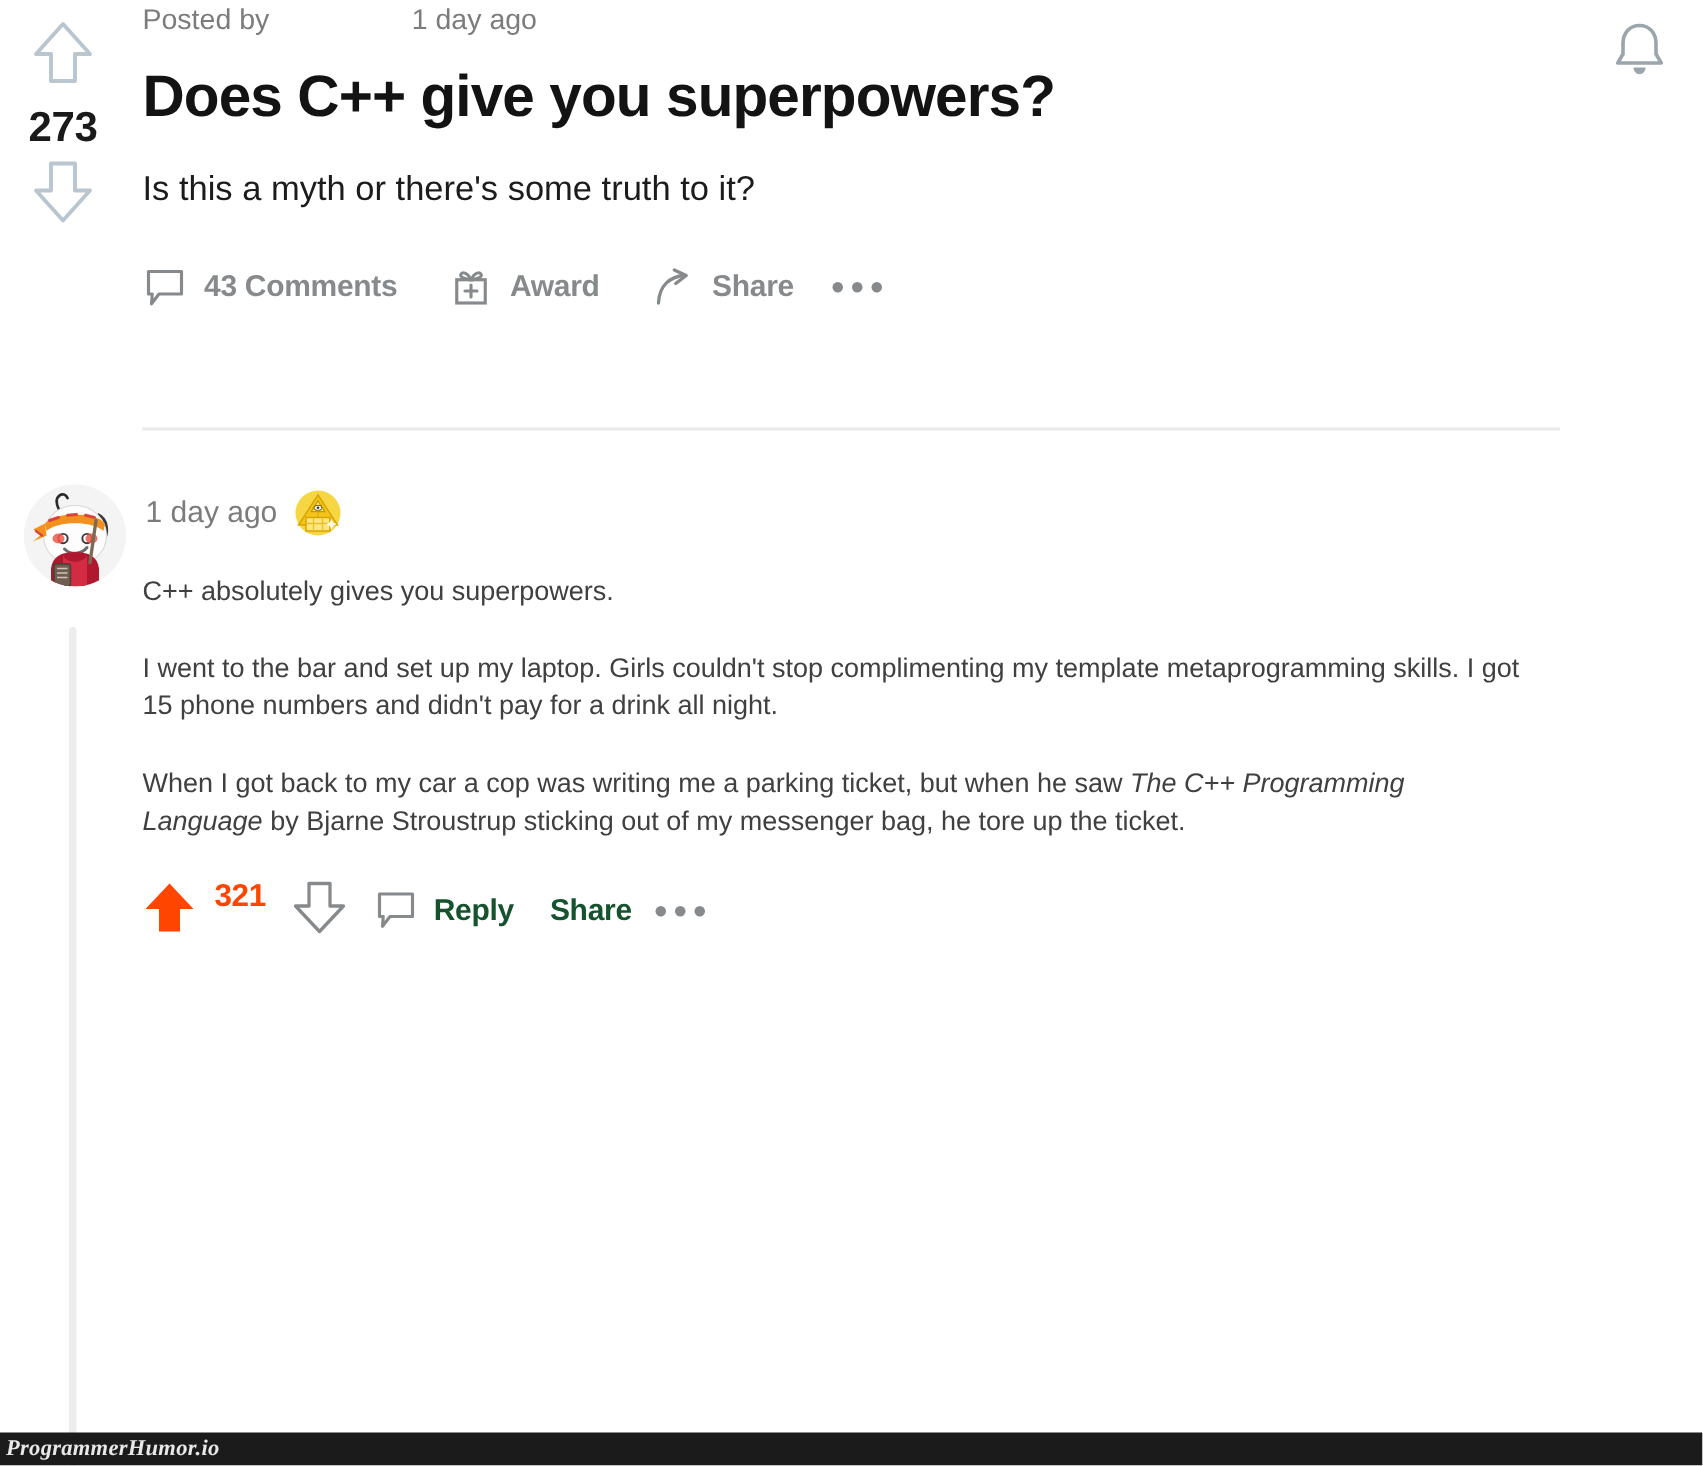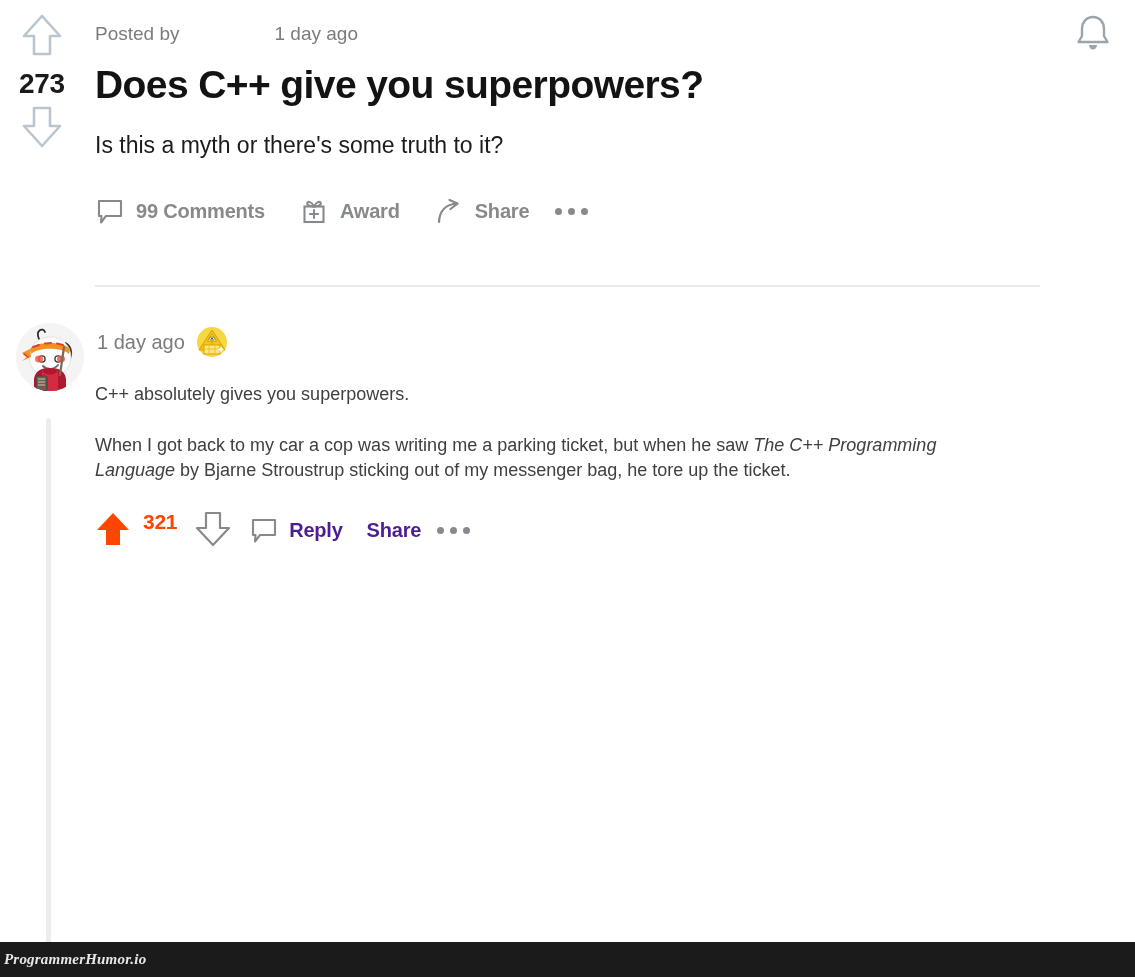--- a/index.html
+++ b/index.html
@@ -47,21 +47,21 @@
   
   #bell-icon {
     position: absolute;
     right: 22px;
     top: 12px;
   }
 
   
   #post-main {
     margin-left: 95px;
-    padding-top: 24px;
+    padding-top: 4px;
     padding-right: 90px;
   }
   #post-meta {
     font-size: 19px;
     color: #7c7c7c;
     line-height: 1;
     display: flex;
     align-items: baseline;
     white-space: pre;
   }
@@ -195,37 +195,37 @@
   #comment-score {
     font-size: 21px;
     font-weight: bold;
     color: #ff4500;
     margin: 0 12px 0 12px;
     letter-spacing: -0.3px;
   }
   #comment-actions .c-btn {
     display: flex;
     align-items: center;
-    color: #4c1d95;
+    color: #14532d;
     font-size: 20px;
     font-weight: bold;
     margin-right: 24px;
     letter-spacing: -0.2px;
   }
   #comment-actions .c-btn .ico { margin-right: 10px; display: inline-flex; }
   #comment-upvote { margin-right: 0; }
   #comment-downvote { margin-left: 6px; margin-right: 18px; }
 
   
   #watermark-bar {
     position: absolute;
     left: 0;
     bottom: 0;
     width: 1135px;
-    height: 35px;
+    height: 22px;
     background: #1b1b1b;
     display: flex;
     align-items: center;
   }
   #watermark-text {
     font-family: "Liberation Serif", serif;
     font-style: italic;
     font-weight: bold;
     font-size: 15px;
     color: #e8e8e8;
@@ -271,21 +271,21 @@
     <p id="post-selftext">Is this a myth or there's some truth to it?</p>
 
     <div id="post-actions">
 
       <div class="action-btn">
         <span class="ico">
           <svg width="30" height="30" viewBox="0 0 30 30">
             <path d="M4 4 L26 4 L26 19 L11 19 L6 25.5 L6.5 19 L4 19 Z" fill="none" stroke="#878a8c" stroke-width="2.1" stroke-linejoin="round"></path>
           </svg>
         </span>
-        <span>99 Comments</span>
+        <span>43 Comments</span>
       </div>
 
       <div class="action-btn">
         <span class="ico">
           <svg width="30" height="30" viewBox="0 0 30 30">
             <rect x="5.5" y="9.5" width="19" height="15.5" fill="none" stroke="#878a8c" stroke-width="2.1"></rect>
             <path d="M15 13 L15 21 M11 17 L19 17" stroke="#878a8c" stroke-width="2.1" stroke-linecap="round"></path>
             <path d="M15 9.5 C12.5 4.5 9 4 8.2 6 C7.5 7.8 11 9.2 15 9.5 Z" fill="none" stroke="#878a8c" stroke-width="2"></path>
             <path d="M15 9.5 C17.5 4.5 21 4 21.8 6 C22.5 7.8 19 9.2 15 9.5 Z" fill="none" stroke="#878a8c" stroke-width="2"></path>
           </svg>
@@ -364,20 +364,21 @@
         <path d="M17 9 L21.5 16 L12.5 16 Z" fill="#fff3b8" stroke="#c79a00" stroke-width="0.9"></path>
         <ellipse cx="17" cy="13.5" rx="2.6" ry="1.7" fill="#ffffff" stroke="#8a6a00" stroke-width="0.7"></ellipse>
         <circle cx="17" cy="13.5" r="0.9" fill="#3a3a3a"></circle>
         <path d="M26 21 L27.2 23.4 L29.5 24.5 L27.2 25.6 L26 28 L24.8 25.6 L22.5 24.5 L24.8 23.4 Z" fill="#ffffff" opacity="0.9"></path>
       </svg>
     </span>
   </div>
 
   <div id="comment-body">
     <p class="c-para first">C++ absolutely gives you superpowers.</p>
+    <p class="c-para">I went to the bar and set up my laptop. Girls couldn't stop complimenting my template metaprogramming skills. I got 15 phone numbers and didn't pay for a drink all night.</p>
     <p class="c-para"><span>When I got back to my car a cop was writing me a parking ticket, but when he saw </span><i>The C++ Programming Language</i><span> by Bjarne Stroustrup sticking out of my messenger bag, he tore up the ticket.</span></p>
 
     <div id="comment-actions">
       <span id="comment-upvote">
         <svg width="36" height="38" viewBox="0 0 36 38">
           <path d="M18 3 L34 20 L25 20 L25 35 L11 35 L11 20 L2 20 Z" fill="#ff4500"></path>
         </svg>
       </span>
       <span id="comment-score">321</span>
       <span id="comment-downvote">

